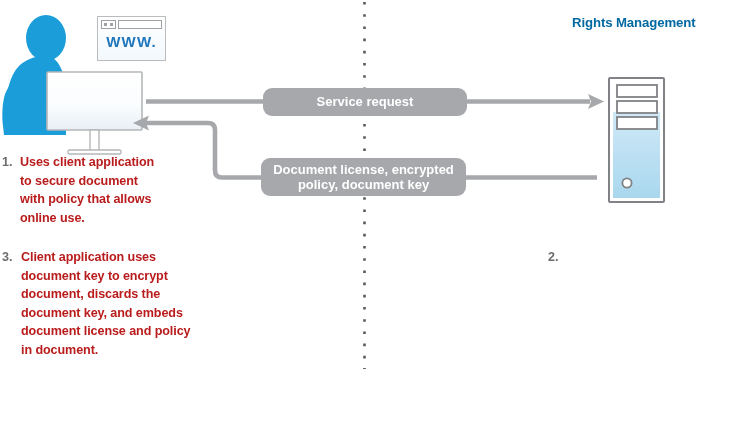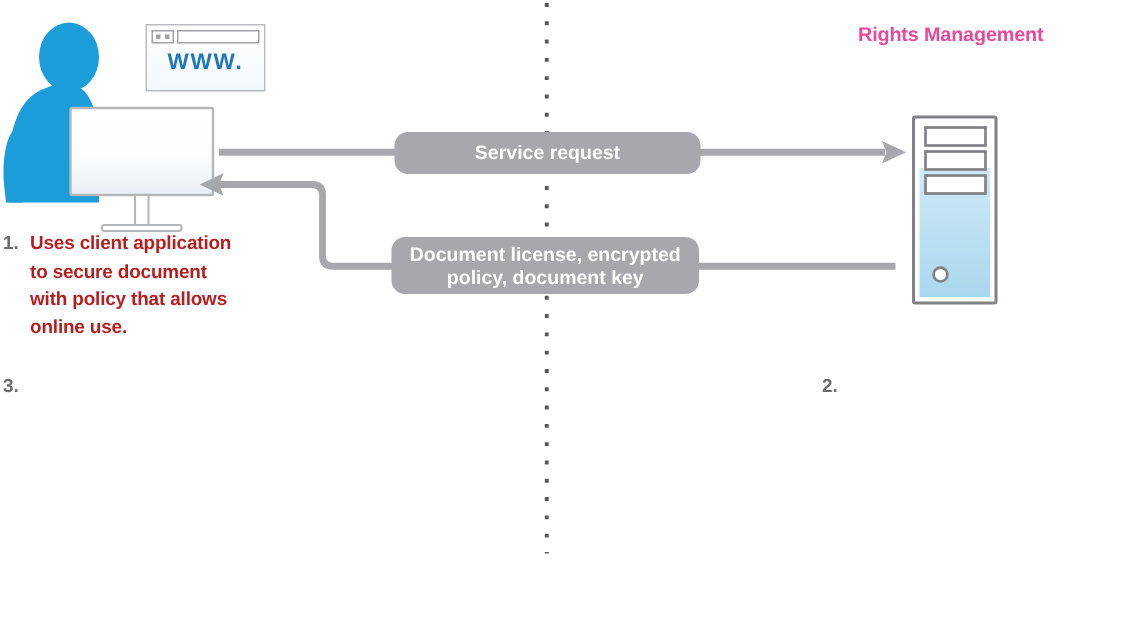--- a/index.html
+++ b/index.html
@@ -60,21 +60,21 @@
   #step2-num  { left: 548px; top: 248px; }
   #step2-body { left: 573px; top: 248px; width: 165px; }
 
   #rm-title {
     position: absolute;
     left: 572px;
     top: 15px;
     font-family: "Liberation Sans", sans-serif;
     font-weight: bold;
     font-size: 13.2px;
-    color: #ec4899;
+    color: #0369a1;
     letter-spacing: -0.1px;
   }
 
   
   .pill {
     position: absolute;
     background: #a6a8ab;
     border-radius: 9px;
     color: #ffffff;
     font-family: "Liberation Sans", sans-serif;
@@ -99,21 +99,21 @@
     width: 205px;
     height: 38px;
     padding: 0 4px;
   }
 
   
   #browser {
     position: absolute;
     left: 97px;
     top: 16px;
-    width: 80px;
+    width: 69px;
     height: 45px;
     box-sizing: border-box;
     border: 1px solid #b9bbbd;
     background: linear-gradient(180deg, #ffffff 0%, #f2f8fc 100%);
   }
   #browser-titlebar {
     position: absolute;
     left: 3px;
     top: 3px;
     right: 3px;
@@ -262,16 +262,22 @@
 
   <div id="rm-title">Rights Management</div>
 
   <div class="step-num" id="step1-num">1.</div>
   <div class="steptext" id="step1-body">Uses client application
 to secure document
 with policy that allows
 online use.</div>
 
   <div class="step-num" id="step3-num">3.</div>
+  <div class="steptext" id="step3-body">Client application uses
+document key to encrypt
+document, discards the
+document key, and embeds
+document license and policy
+in document.</div>
 
   <div class="step-num" id="step2-num">2.</div>
 
 </div>
 
 </body></html>

